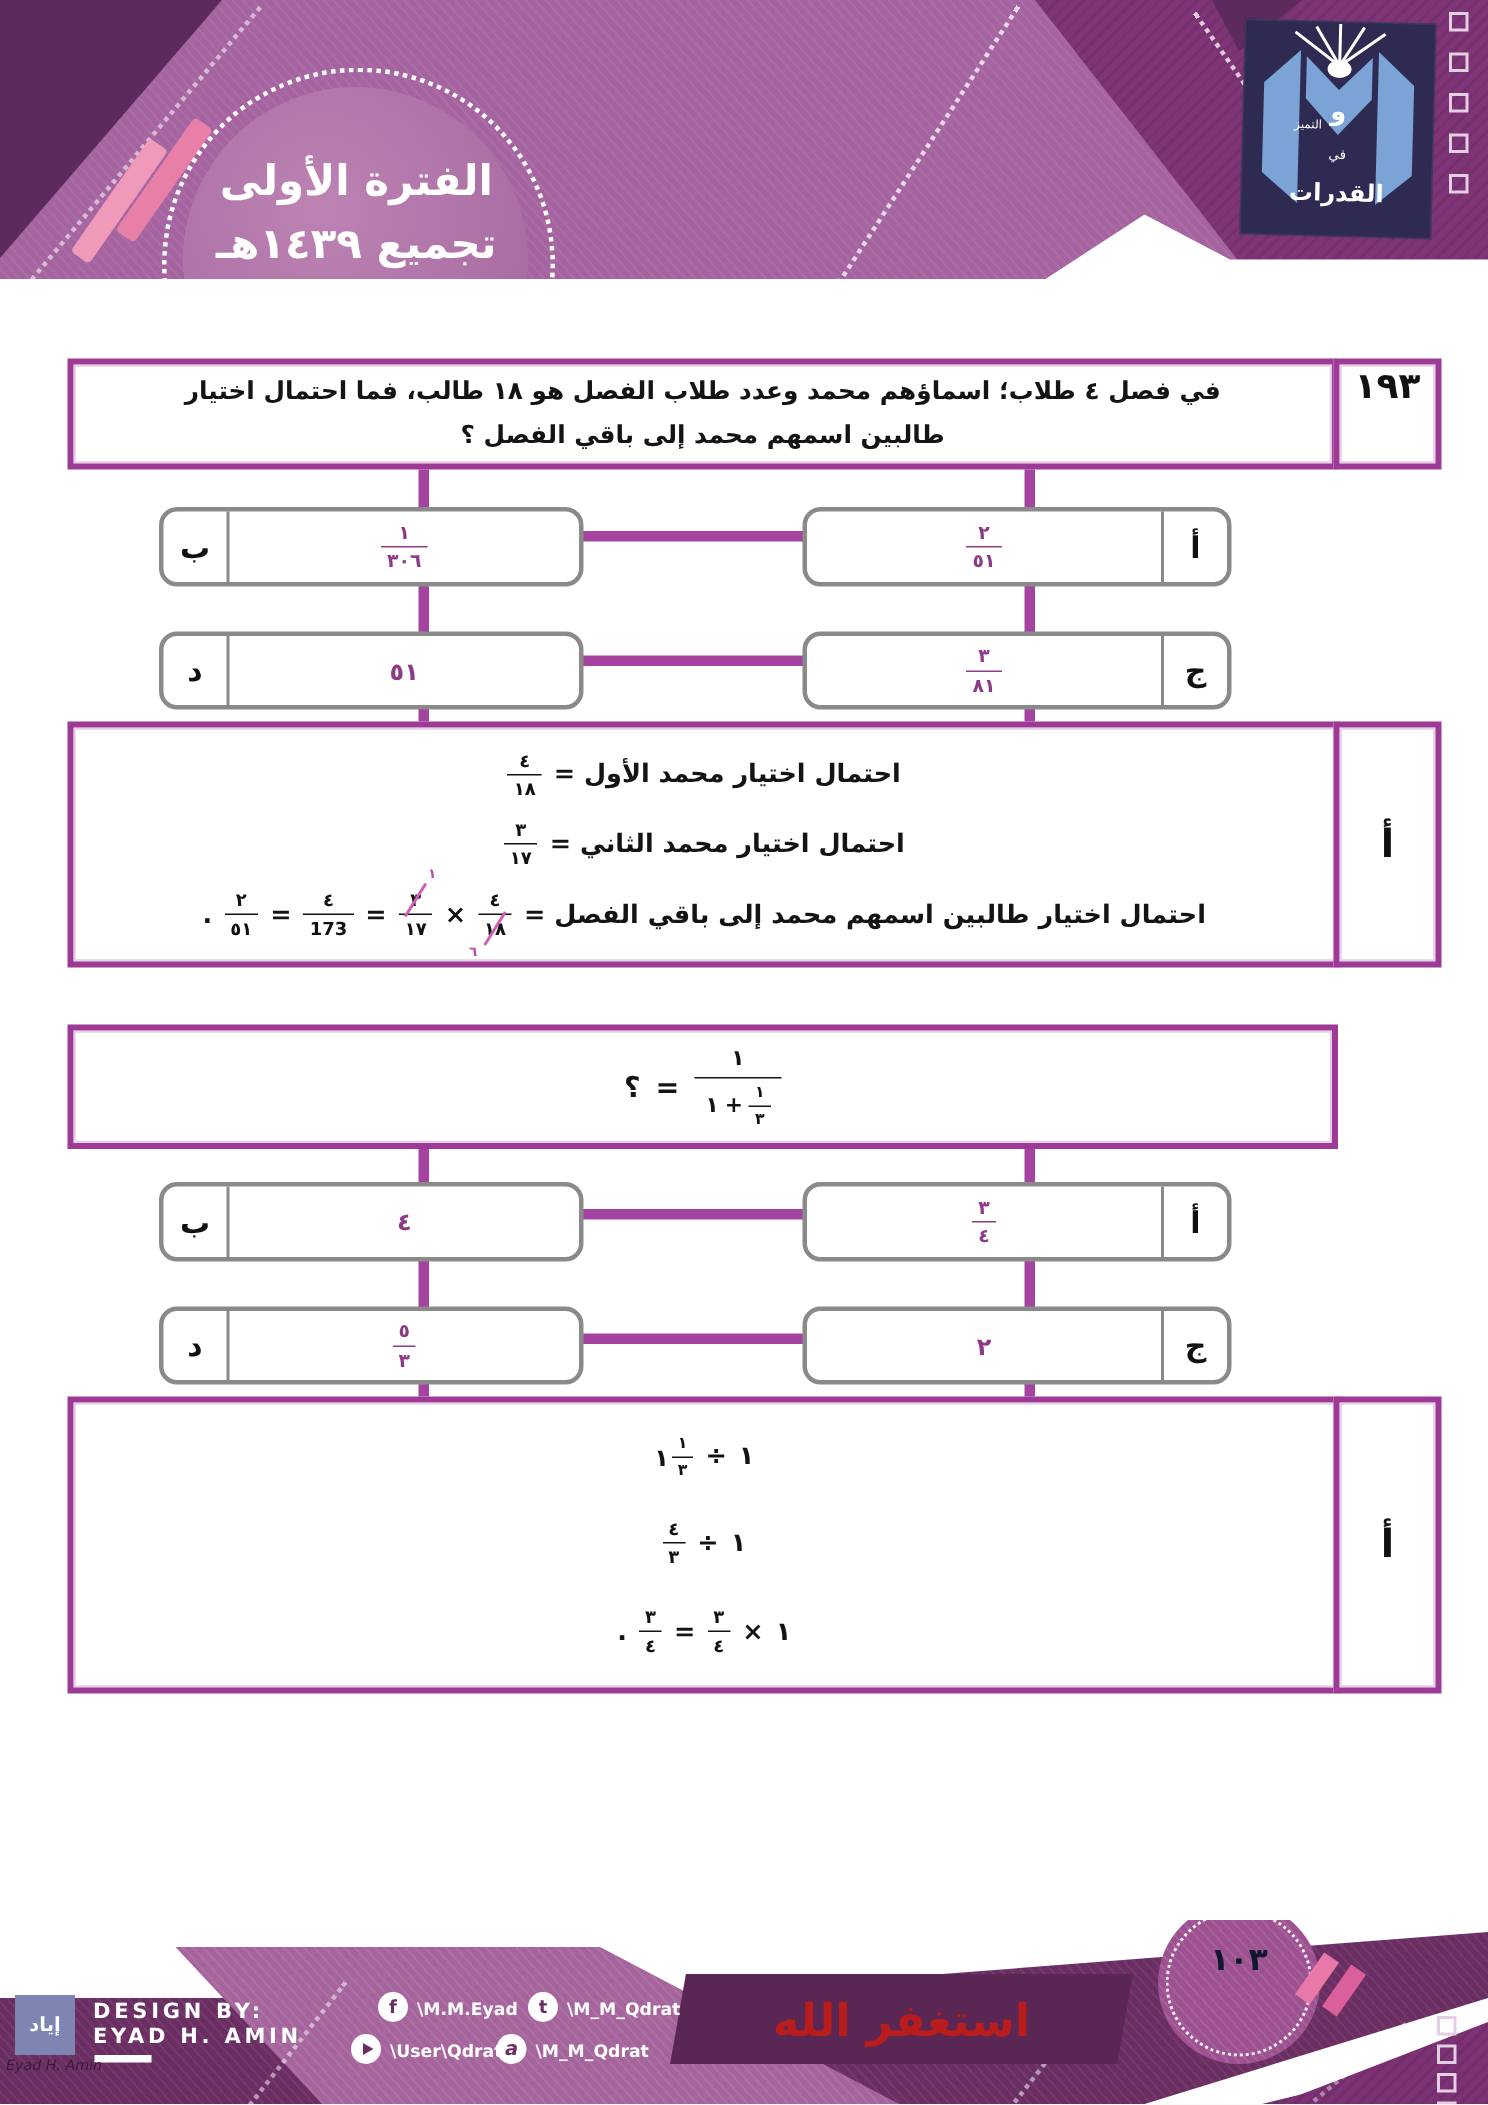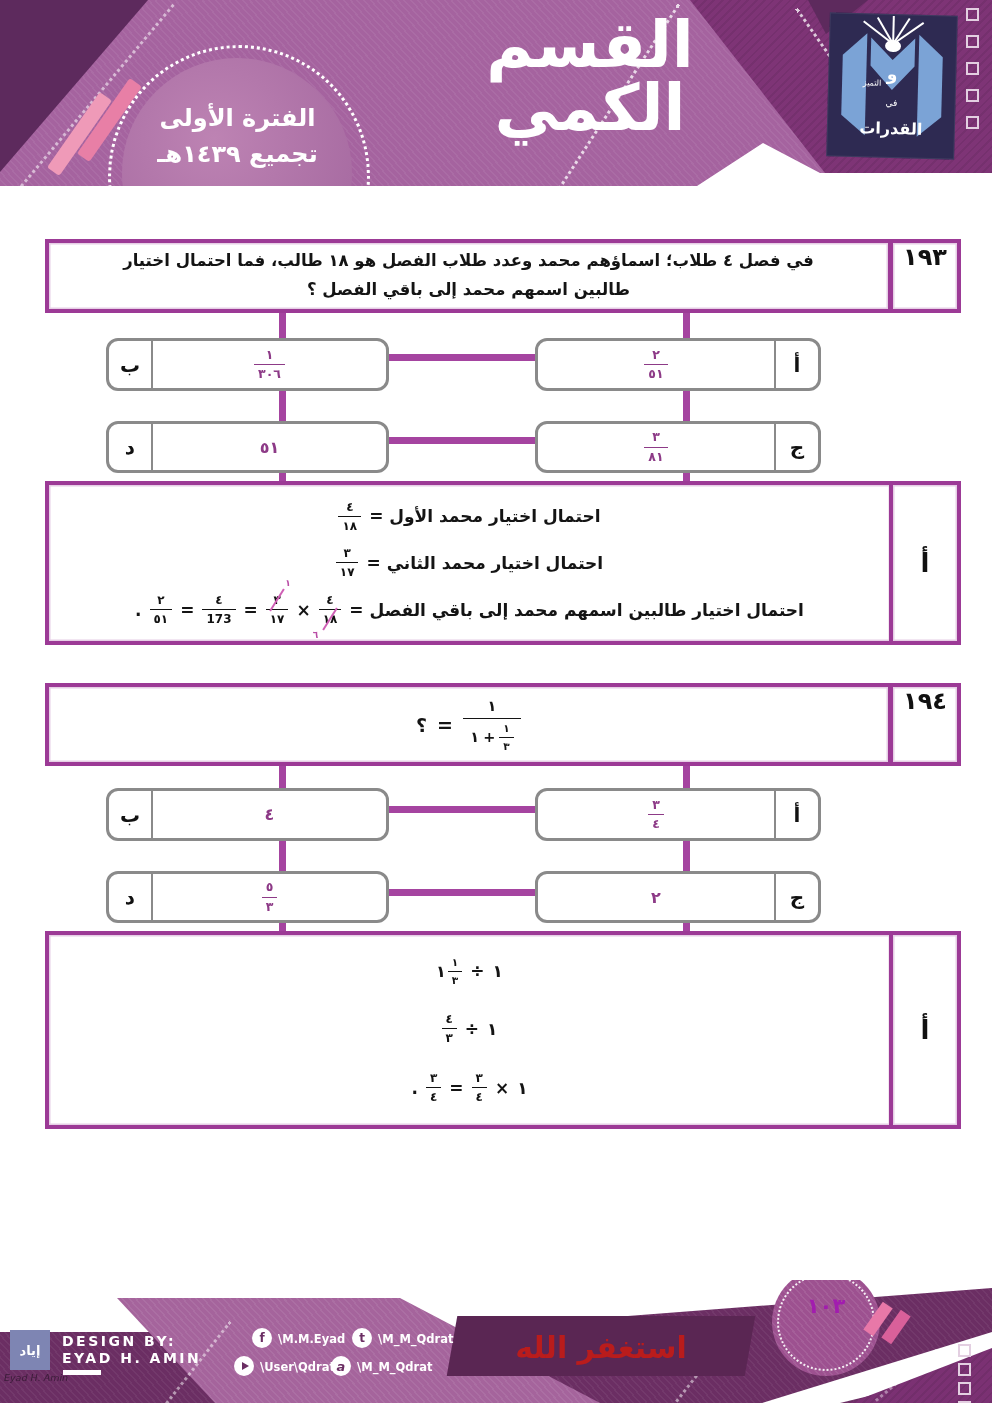--- a/index.html
+++ b/index.html
@@ -17,21 +17,21 @@
       background-image:repeating-linear-gradient(135deg,rgba(0,0,0,.07) 0 2px,rgba(0,0,0,0) 2px 6px);
       clip-path:polygon(690px 0,992px 0,992px 173px,825px 173px);}
   .h-dark-tr{position:absolute;inset:0;background:#5d2a5d;
       clip-path:polygon(808px 0,868px 0,826px 34px);}
   .hd-dot{position:absolute;border-left:3px dotted rgba(255,255,255,.75);}
   .badge-ring{position:absolute;left:108px;top:45px;width:256px;height:256px;border-radius:50%;
       border:3px dotted #ffffff;}
   .badge-fill{position:absolute;left:122px;top:58px;width:230px;height:230px;border-radius:50%;
       background:radial-gradient(circle at 40% 35%,#bd83b3,#a96da3 70%,#9d5f97);}
   .badge-text{position:absolute;left:130px;top:100px;width:215px;text-align:center;color:#fff;
-      font-weight:700;font-size:24px;line-height:1.5;direction:rtl;}
+      font-weight:700;font-size:28px;line-height:1.5;direction:rtl;}
   .stripe{position:absolute;width:15px;height:92px;border-radius:3px;transform:rotate(35deg);}
   .stripe.s1{left:72px;top:88px;background:#ef9ab8;}
   .stripe.s2{left:102px;top:74px;background:#e87fa6;}
   .h-title{position:absolute;left:380px;top:14px;width:420px;text-align:center;color:#fff;
       font-weight:700;font-size:64px;line-height:0.98;direction:rtl;letter-spacing:0;}
   .logo{position:absolute;left:828px;top:14px;width:128px;height:144px;background:#2e2a52;
       transform:rotate(1.5deg);box-shadow:0 0 0 1px rgba(255,255,255,.08) inset;}
   .sq-col{position:absolute;width:9px;height:9px;border:2px solid #e3cfe1;}
   
   .pbox{position:absolute;background:#fff;border:4px solid #9c3a96;
@@ -89,21 +89,21 @@
       clip-path:polygon(117px 18px,400px 18px,600px 123px,215px 123px);}
   .fb-callig{position:absolute;left:452px;top:36px;width:298px;height:60px;background:#5a2653;
       transform:skewX(-10deg);}
   .fb-callig-text{position:absolute;left:452px;top:38px;width:298px;height:58px;display:flex;
       align-items:center;justify-content:center;color:#b91c1c;font-weight:700;font-size:30px;direction:rtl;}
   .fb-circle{position:absolute;left:772px;top:-12px;width:108px;height:108px;border-radius:50%;
       background:#9d5190;
       background-image:repeating-linear-gradient(48deg,rgba(255,255,255,.08) 0 1.5px,rgba(0,0,0,0) 1.5px 5px);}
   .fb-circle::after{content:"";position:absolute;inset:5px;border-radius:50%;
       border:2.5px dotted rgba(255,255,255,.9);}
-  .fb-page{position:absolute;left:772px;top:14px;width:108px;text-align:center;color:#a21caf;
+  .fb-page{position:absolute;left:772px;top:14px;width:108px;text-align:center;color:#0f172a;
       font-weight:700;font-size:21px;}
   .fb-stripe{position:absolute;width:12px;height:34px;transform:rotate(35deg);}
   .fb-white-wedge{position:absolute;inset:0;background:#fff;
       clip-path:polygon(992px 52px,992px 86px,840px 123px,762px 123px);}
   .fb-corner{position:absolute;inset:0;background:#7b3173;
       background-image:repeating-linear-gradient(135deg,rgba(0,0,0,.07) 0 2px,rgba(0,0,0,0) 2px 6px);
       clip-path:polygon(992px 68px,992px 123px,850px 123px);}
   .ft-dot{position:absolute;border-left:3px dotted rgba(255,255,255,.5);}
   .design-line{position:absolute;color:#fff;font-weight:700;font-size:14px;letter-spacing:2.5px;}
   .design-bar{position:absolute;left:63px;top:90px;width:38px;height:5px;background:#fff;}
@@ -134,24 +134,20 @@
       <div class="hd-dot" style="left:838px;top:-5px;height:150px;transform:rotate(-35deg);"></div>
       <div class="stripe s1"></div>
       <div class="stripe s2"></div>
       <div class="badge-fill"></div>
       <div class="badge-ring"></div>
       <div class="badge-text">
         <div>الفترة الأولى</div>
         <div>تجميع ١٤٣٩هـ</div>
       </div>
     </div>
-    <div class="h-title">
-      <div>القسم</div>
-      <div>الكمي</div>
-    </div>
     <div class="logo">
       <svg width="128" height="144" viewBox="0 0 128 144">
         <g stroke="#ffffff" stroke-width="2" fill="none">
           <path d="M64,30 L34,8"></path>
             <path d="M64,30 L48,4"></path>
             <path d="M64,30 L64,2"></path>
           <path d="M64,30 L80,4"></path>
             <path d="M64,30 L94,8"></path>
         </g>
         <polygon points="14,42 38,20 38,122 14,102" fill="#7ba3d6"></polygon>
@@ -278,23 +274,20 @@
           <span class="fr mini">
               <span class="n">١</span>
               <span class="d">٣</span>
             </span>
         </span>
       </span>
       <span>=</span>
       <span>؟</span>
     </div>
   </div>
-  <div class="pbox qnum" style="left:889px;top:683px;width:64px;height:75px;">
-    <span>١٩٤</span>
-  </div>
 
   <div class="opt" style="left:535px;top:788px;width:280px;height:47px;">
     <div class="content">
       <span class="fr">
           <span class="n">٣</span>
           <span class="d">٤</span>
         </span>
     </div>
     <div class="letter right">أ</div>
   </div>

